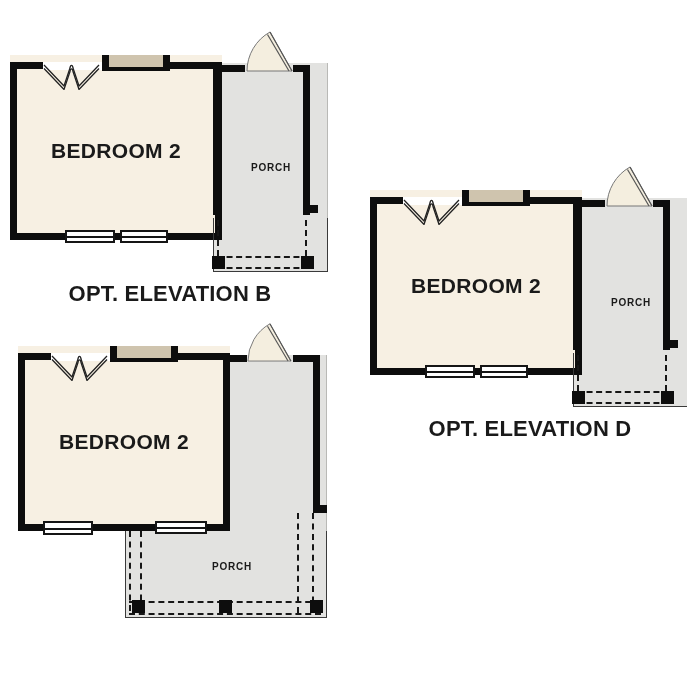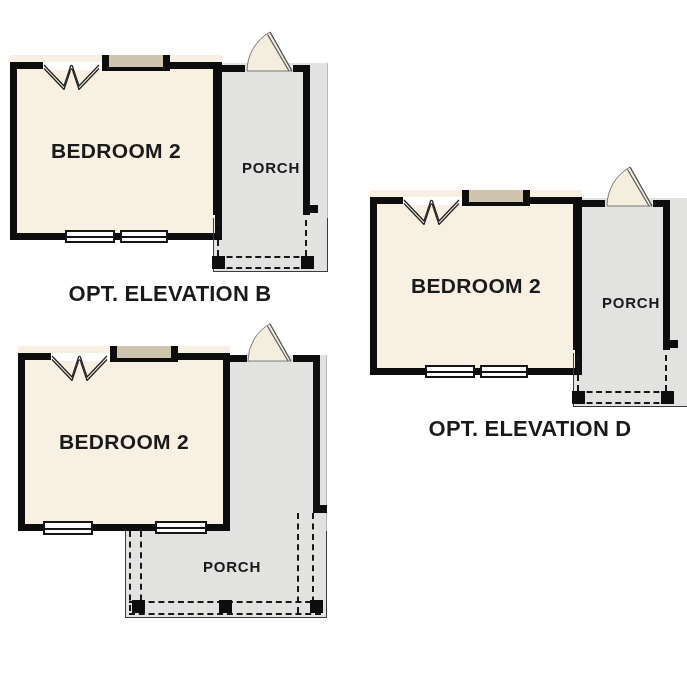--- a/index.html
+++ b/index.html
@@ -29,21 +29,21 @@
   .post{background:#0d0d0d;}
   .window{background:#fff;border:2px solid #151515;}
   .window .sash{position:absolute;left:0;right:0;top:45%;border-top:2px solid #151515;}
   .room-label{
     display:flex;align-items:center;justify-content:center;
     font-weight:bold;font-size:21px;color:var(--text,#1a1a1a);
     letter-spacing:0.3px;white-space:nowrap;
   }
   .porch-label{
     display:flex;align-items:center;justify-content:center;
-    font-weight:bold;font-size:15px;color:var(--text,#1a1a1a);
+    font-weight:bold;font-size:10px;color:var(--text,#1a1a1a);
     letter-spacing:0.8px;white-space:nowrap;padding-left:12px;
   }
   .caption{
     display:flex;align-items:center;justify-content:center;
     font-weight:bold;font-size:22px;color:var(--text,#1a1a1a);
     letter-spacing:0.2px;white-space:nowrap;
   }
   svg{display:block;}
 </style>
 </head>

